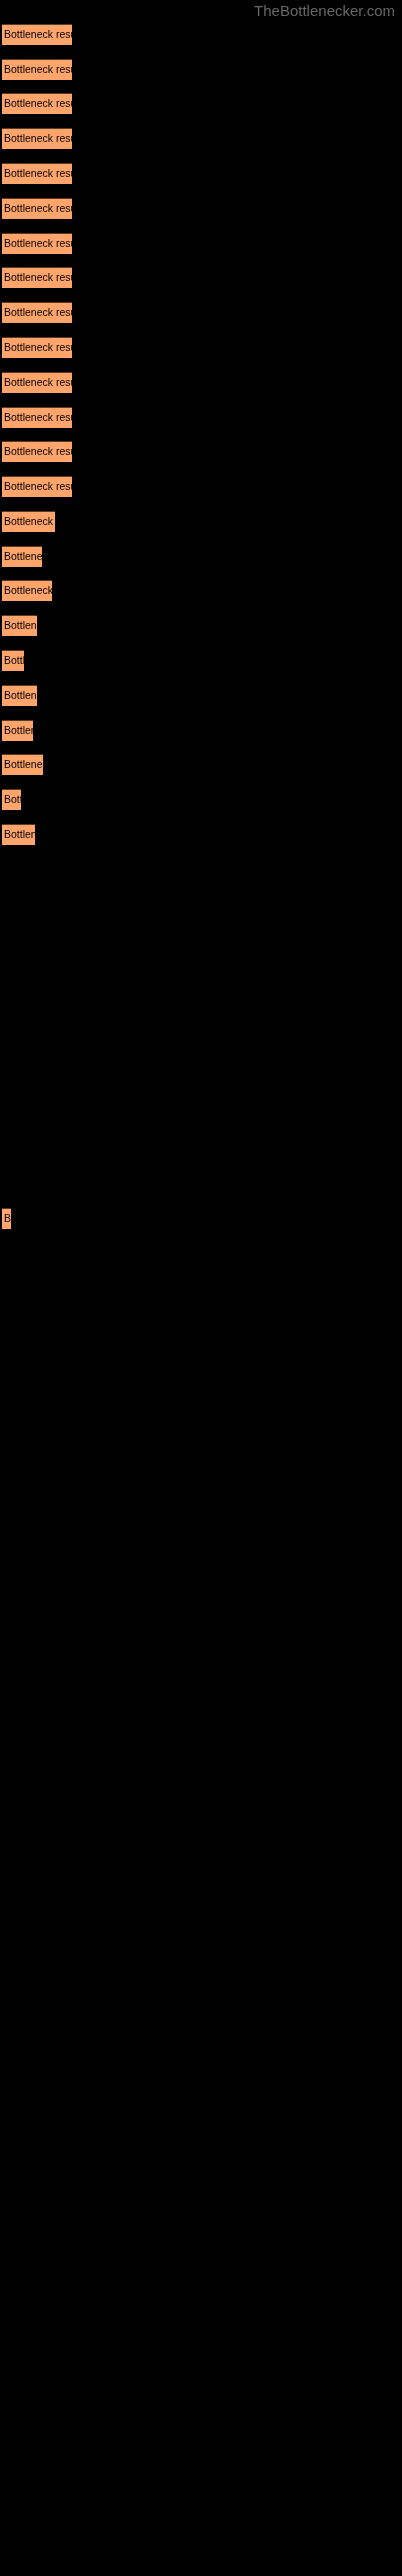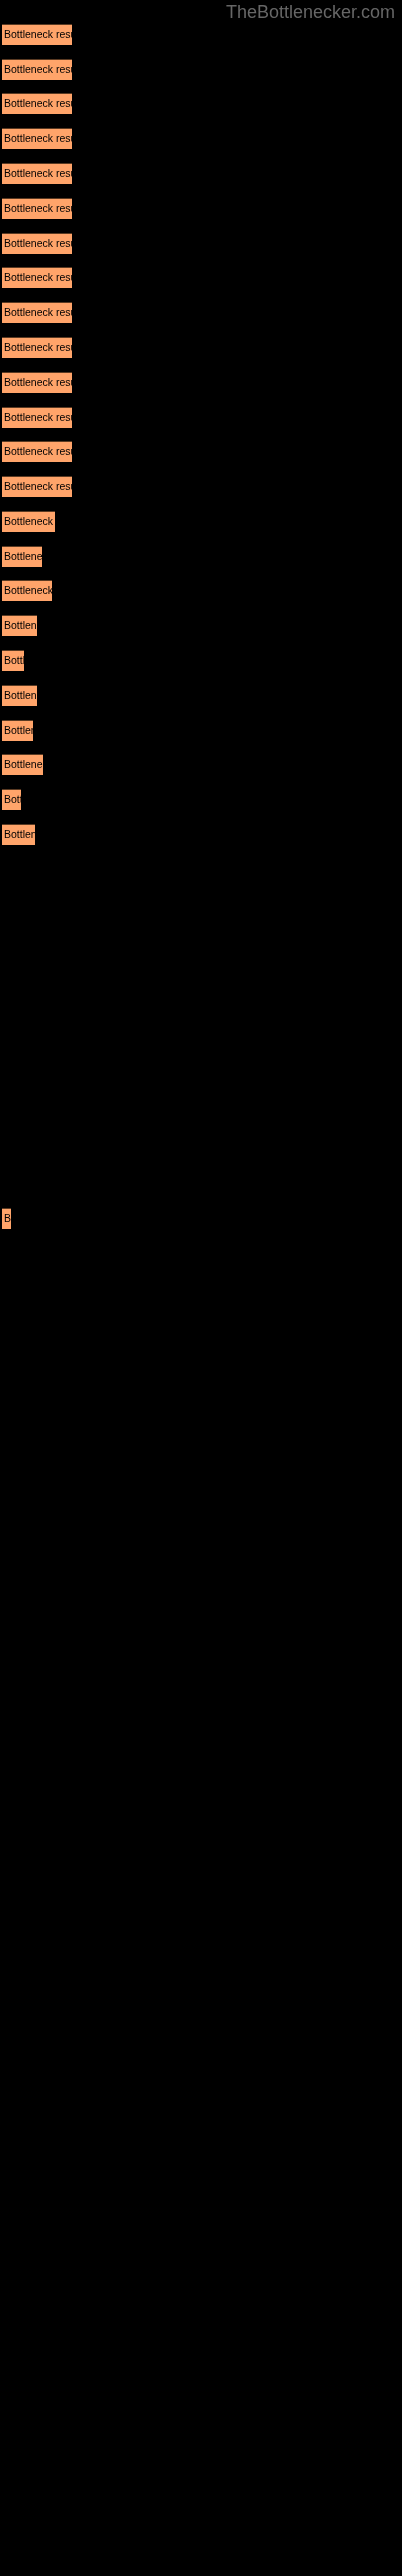--- a/index.html
+++ b/index.html
@@ -19,21 +19,21 @@
     left: 0;
     top: 0;
     width: 403px;
     height: 2576px;
     background: #000000;
   }
   #site-title {
     position: absolute;
     right: 8px;
     top: 1.6px;
-    font-size: 18px;
+    font-size: 15px;
     color: #666666;
     letter-spacing: 0px;
     white-space: nowrap;
     font-family: "Liberation Sans", sans-serif;
   }
   #bars-layer {
     position: absolute;
     left: 0;
     top: 0;
     width: 403px;

